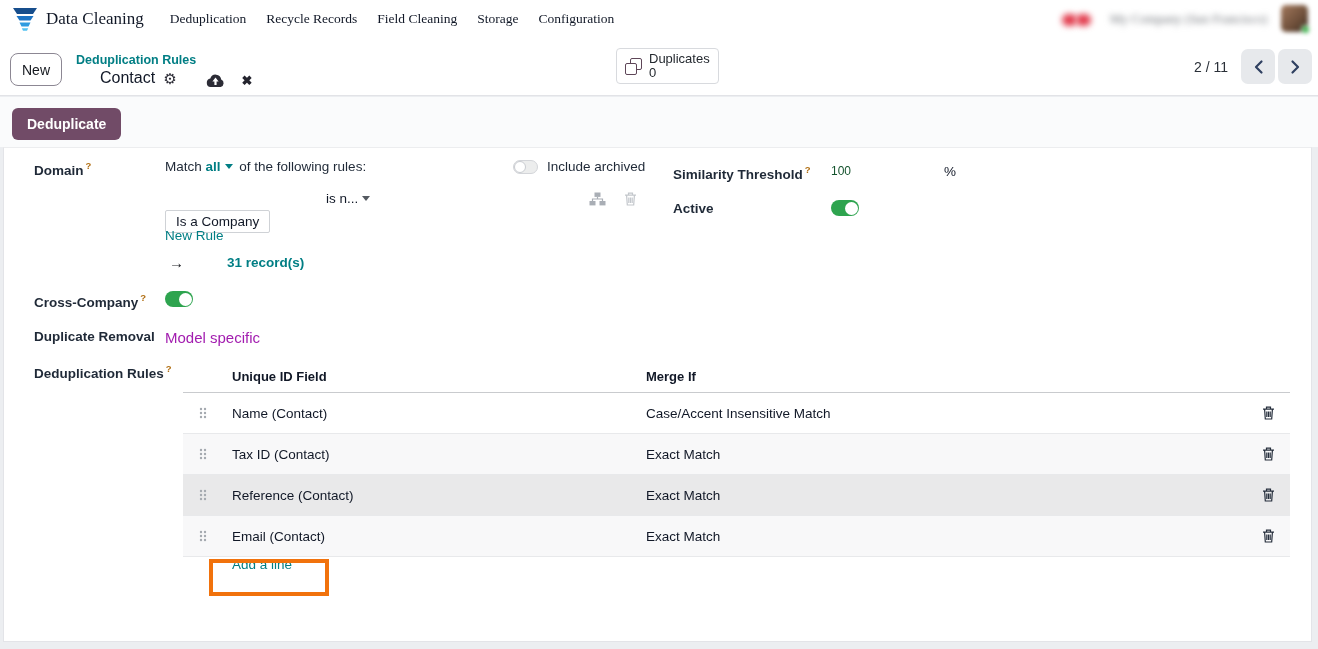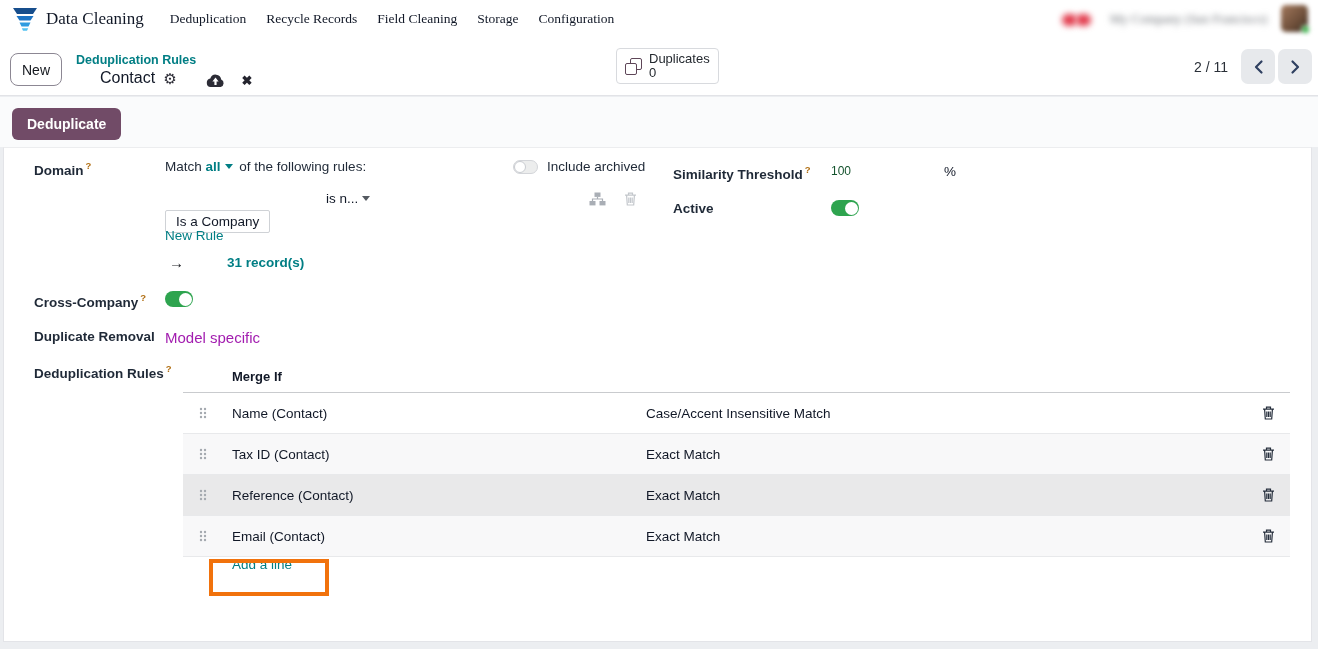--- a/index.html
+++ b/index.html
@@ -292,20 +292,21 @@
   </div>
   <span class="plain-value" style="left:161px; top:181px;">Model specific</span>
 
   <div class="f-label" style="left:30px; top:215px;">
     <span>Deduplication Rules</span><sup class="help-sup">?</sup>
   </div>
 
   <div class="rules-table">
     <div class="thead">
       <div class="c-drag"></div>
+      <div class="th">Unique ID Field</div>
       <div class="th">Merge If</div>
       <div class="c-trash"></div>
     </div>
 
     <div class="trow">
       <div class="c-drag">
           <span class="drag-handle">
         <svg width="8" height="12" viewBox="0 0 8 12">
               <g fill="#a4a9b0">
                 <circle cx="2" cy="2" r="1.2"></circle>

